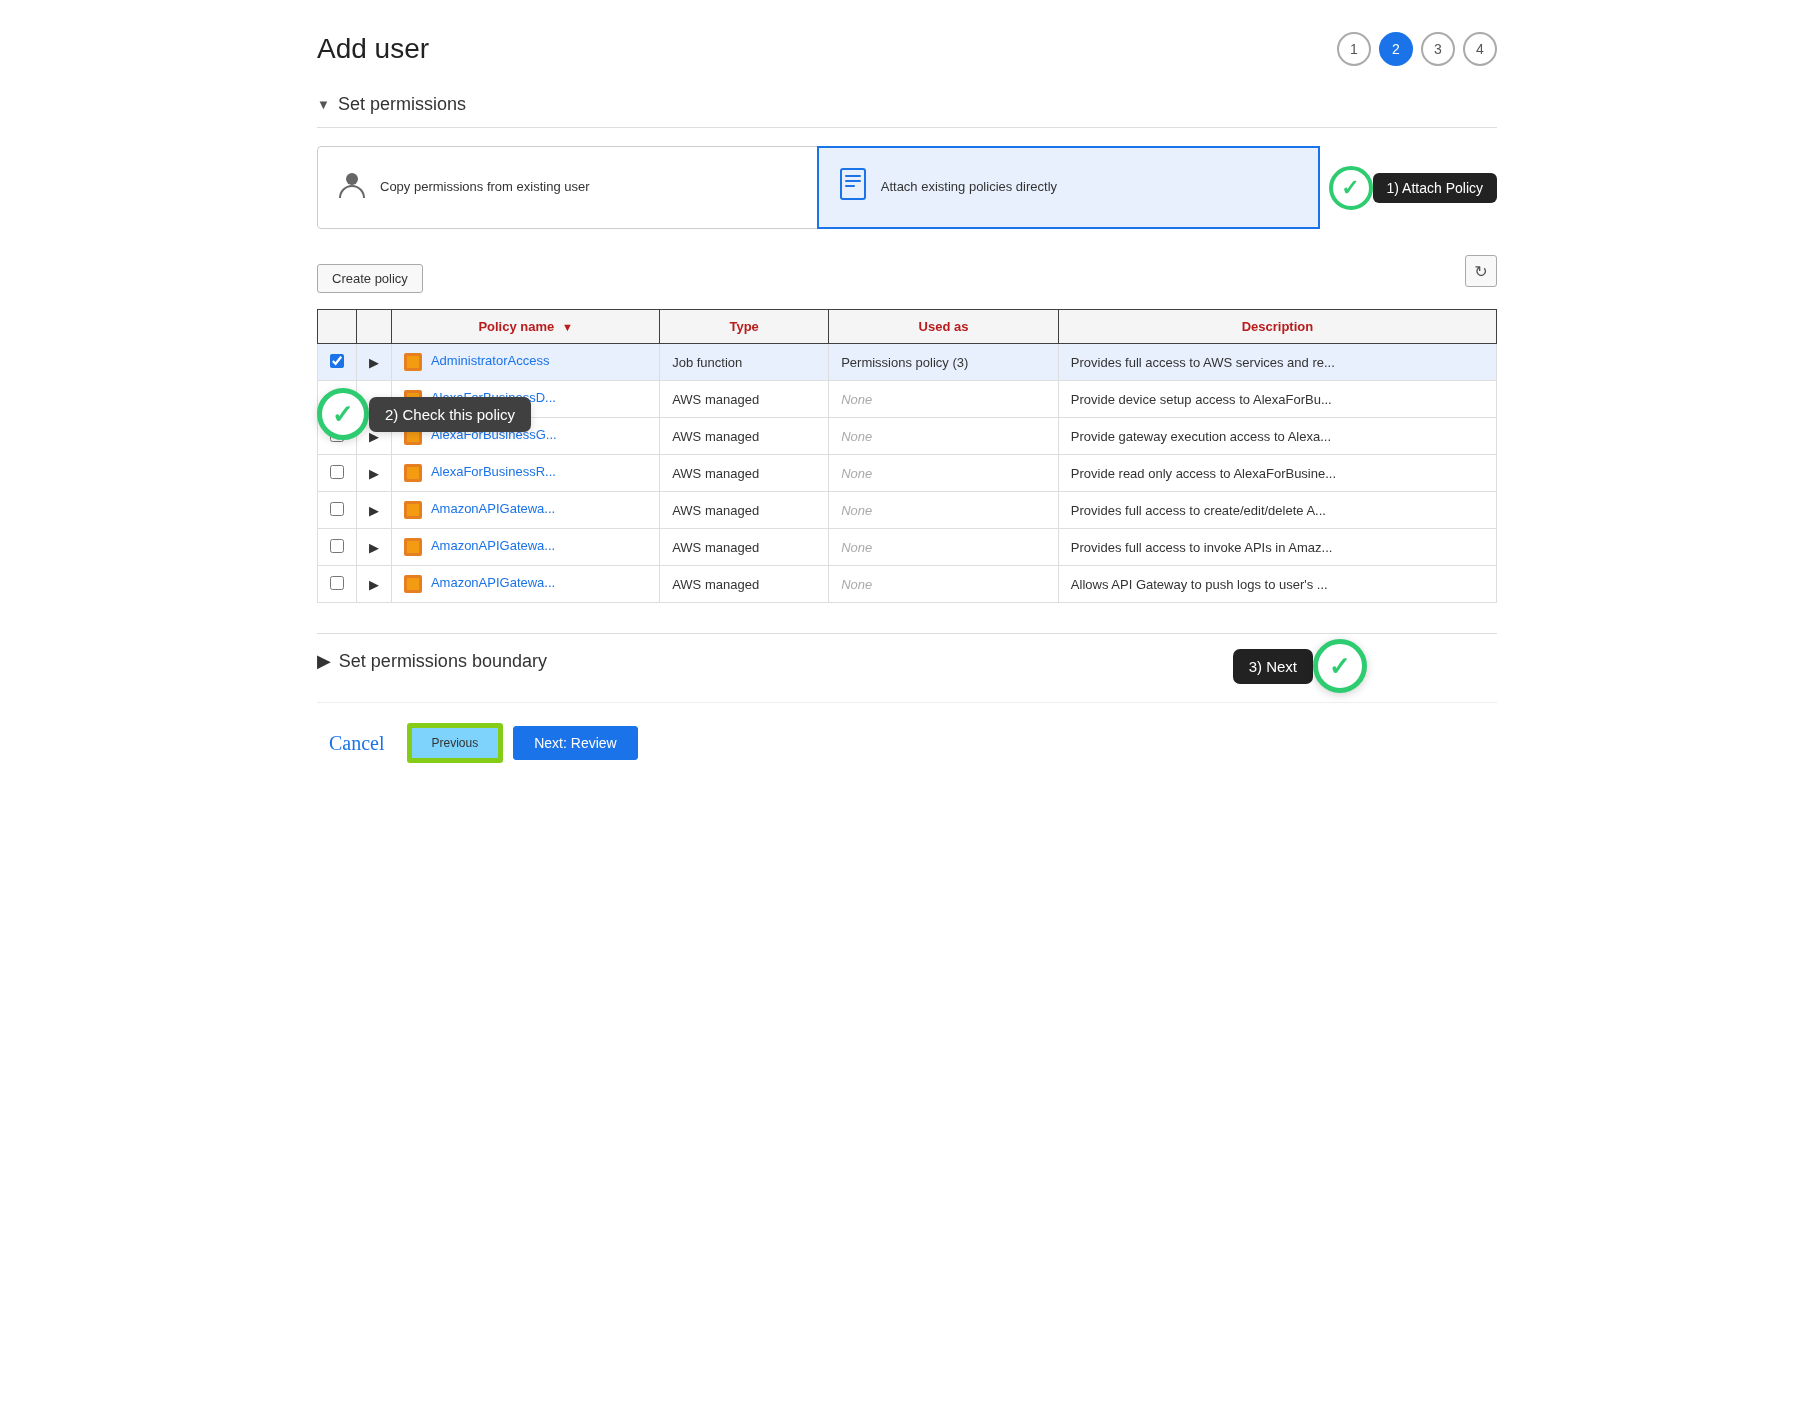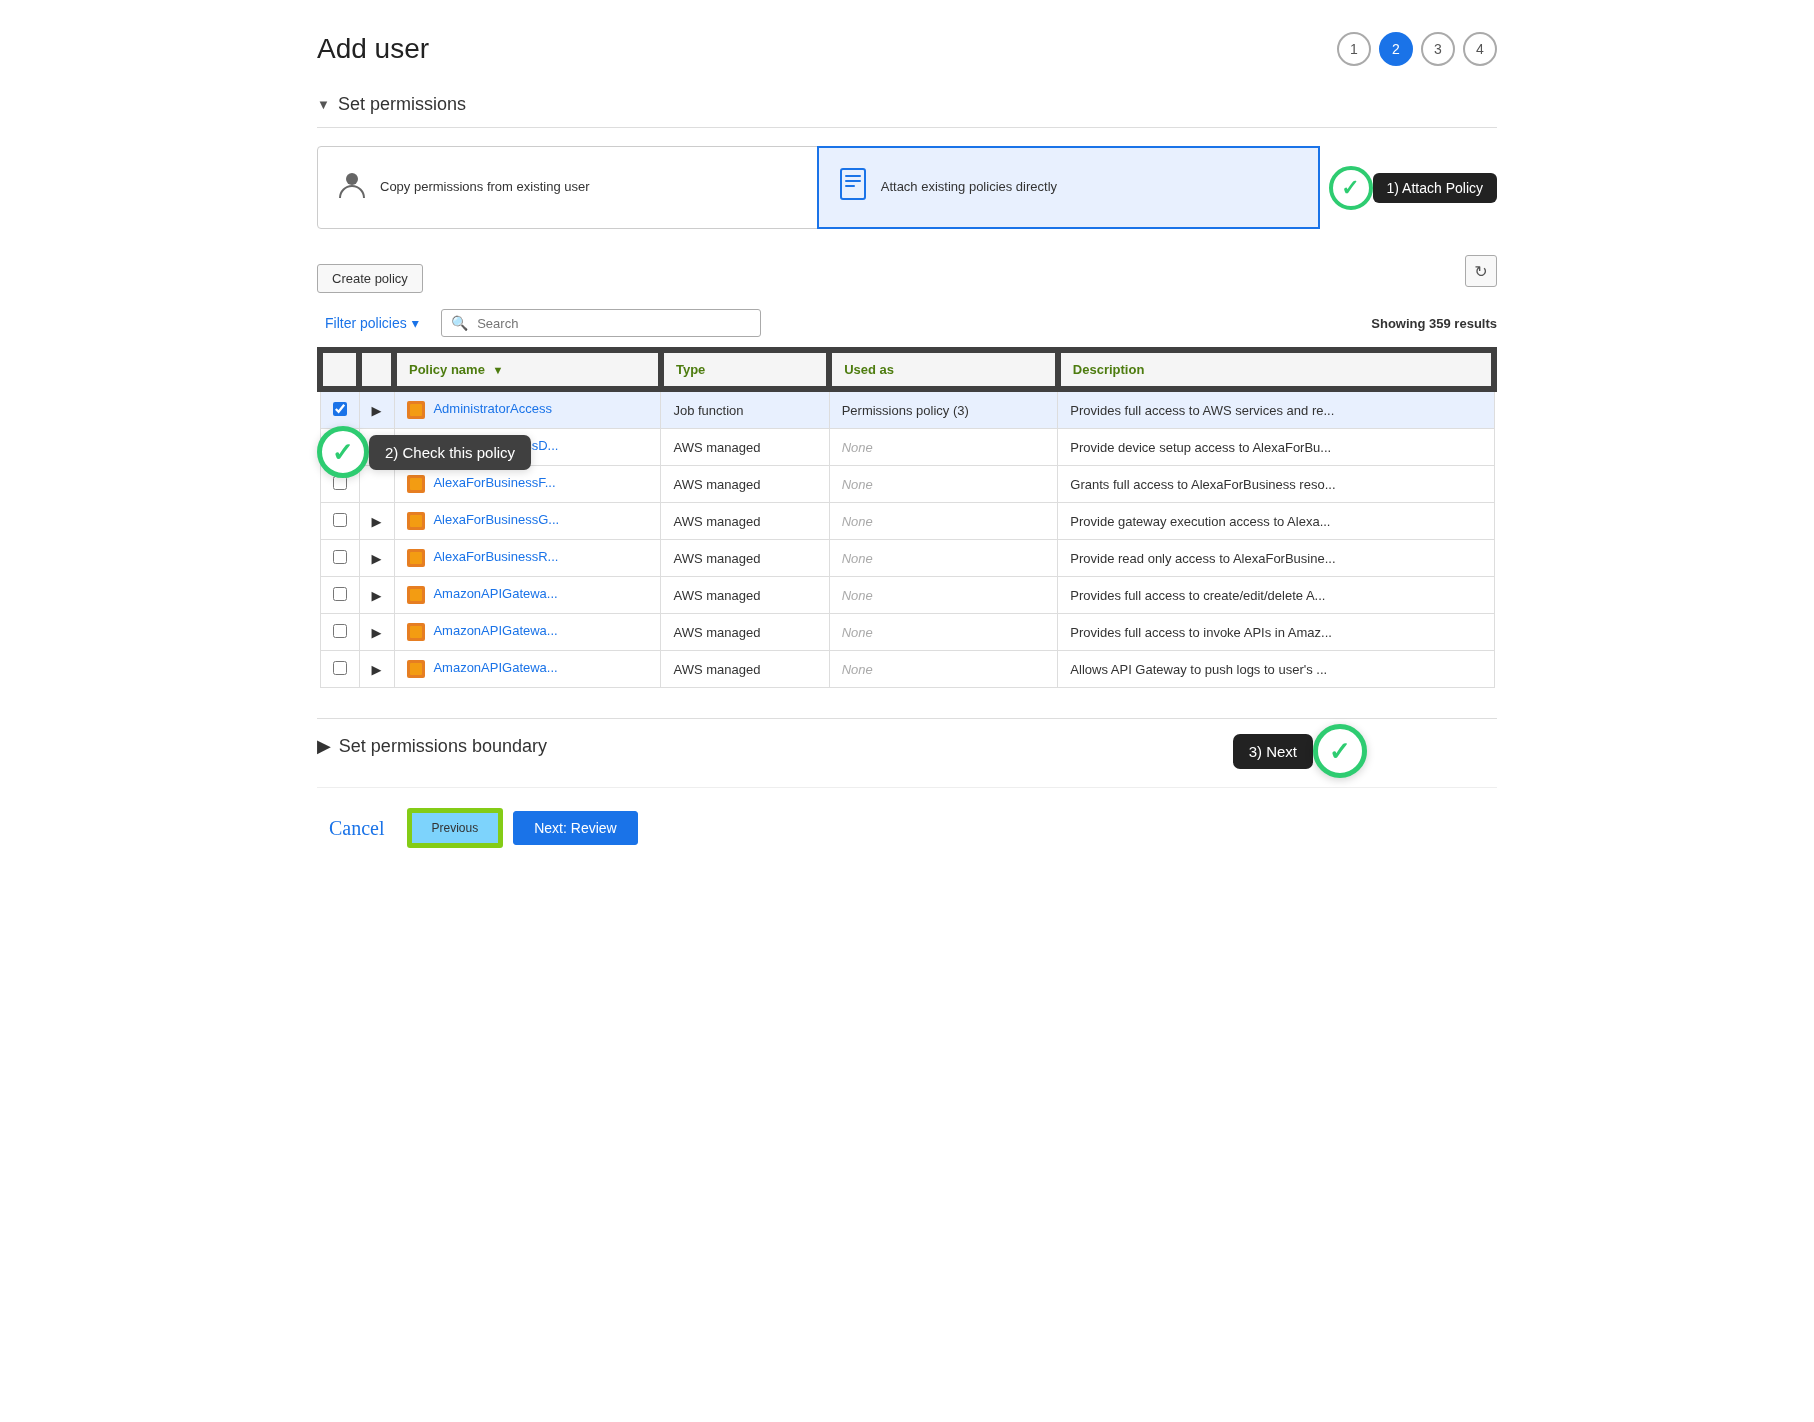--- a/index.html
+++ b/index.html
@@ -172,26 +172,26 @@
     .results-count strong {
       font-weight: 600;
     }
     .policy-table {
       width: 100%;
       border-collapse: collapse;
       margin-bottom: 30px;
     }
     .policy-table th {
       background: #f5f5f5;
-      border: 6px solid #404040;
+      border: 1px solid #404040;
       padding: 9px 12px;
-      text-align: left;
+      text-align: center;
       font-size: 13px;
       font-weight: 600;
-      color: #4d7c0f;
+      color: #b91c1c;
     }
     .policy-table td {
       border: 1px solid #ddd;
       padding: 9px 12px;
       font-size: 13px;
       color: #333;
       vertical-align: middle;
     }
     .policy-table tr.selected-row td {
       background: #e8f0fe;
@@ -420,33 +420,20 @@
     </div>
   </div>
 
   <div class="toolbar-row">
     <button class="create-policy-btn">Create policy</button>
     <button class="refresh-btn">
       <span>↻</span>
     </button>
   </div>
 
-  <div class="filter-search-row">
-    <div class="filter-policies-btn">
-      <span>Filter policies</span>
-      <span>▾</span>
-    </div>
-    <div class="search-box">
-      <span class="search-icon">🔍</span>
-      <input type="text" placeholder="Search" style="">
-    </div>
-    <div class="results-count">
-      <strong>Showing 359 results</strong>
-    </div>
-  </div>
 
   <div style="position:relative;">
     <table class="policy-table">
       <thead>
         <tr>
           <th class="checkbox-cell"></th>
           <th class="expand-cell"></th>
           <th class="th-policy-name">
             <span>Policy name</span>
             <span class="sort-arrow">▼</span>
@@ -479,33 +466,20 @@
           <td class="expand-cell"></td>
           <td>
             <span class="policy-icon"></span>
             <a href="#" class="policy-name-link">AlexaForBusinessD...</a>
           </td>
           <td>AWS managed</td>
           <td><span class="used-as-none">None</span></td>
           <td class="description-text">Provide device setup access to AlexaForBu...</td>
         </tr>
 
-        <tr>
-          <td class="checkbox-cell">
-            <input type="checkbox" style="">
-          </td>
-          <td class="expand-cell"></td>
-          <td>
-            <span class="policy-icon"></span>
-            <a href="#" class="policy-name-link">AlexaForBusinessF...</a>
-          </td>
-          <td>AWS managed</td>
-          <td><span class="used-as-none">None</span></td>
-          <td class="description-text">Grants full access to AlexaForBusiness reso...</td>
-        </tr>
 
         <tr>
           <td class="checkbox-cell">
             <input type="checkbox" style="">
           </td>
           <td class="expand-cell">▶</td>
           <td>
             <span class="policy-icon"></span>
             <a href="#" class="policy-name-link">AlexaForBusinessG...</a>
           </td>

